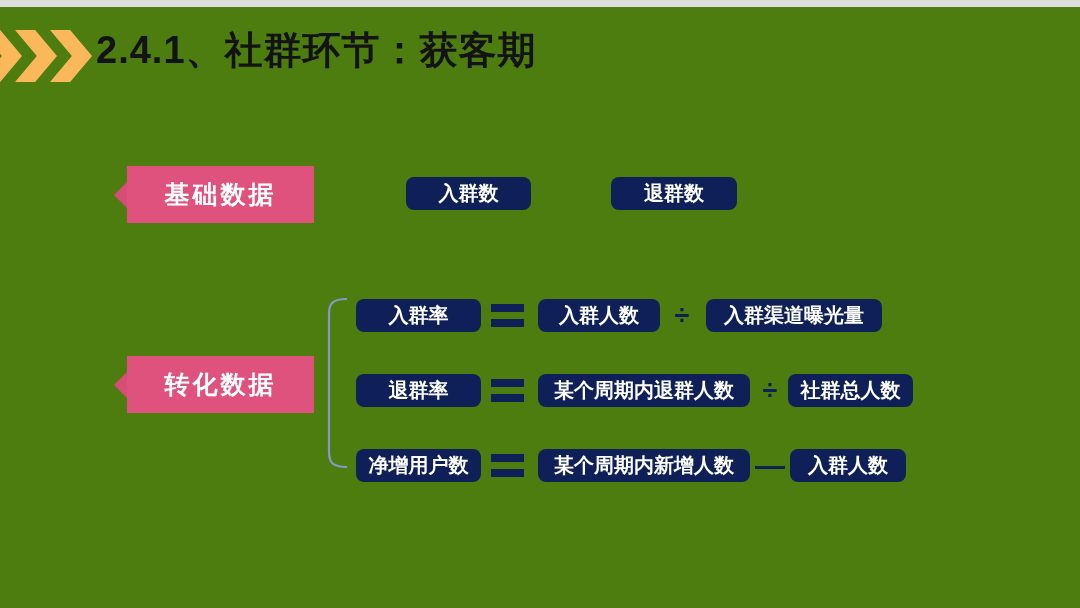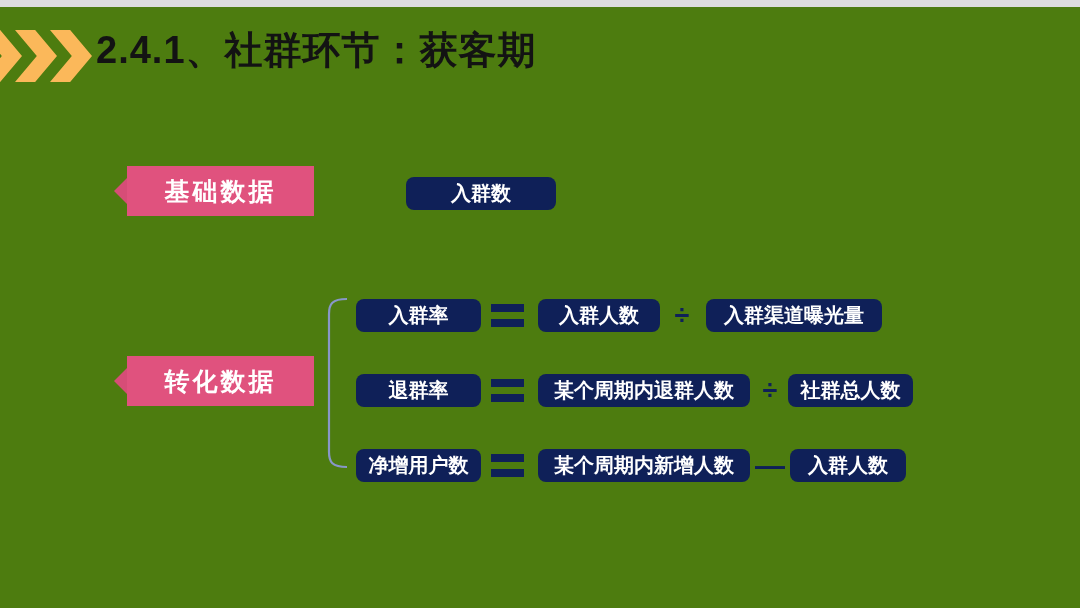--- a/index.html
+++ b/index.html
@@ -23,21 +23,21 @@
     margin-right:-7px;
   }
   .title {
     position:absolute; left:96px; top:18px; margin:0;
     font-size:38px; font-weight:800; color:#131313;
     letter-spacing:1px; white-space:nowrap;
   }
 
   
   .pink-tag {
-    position:absolute; left:127px; width:187px; height:50px;
+    position:absolute; left:127px; width:187px; height:57px;
     background:#e0527e; color:#ffffff;
     font-size:25px; font-weight:600; letter-spacing:3px;
     display:flex; align-items:center; justify-content:center;
   }
   .tag-basic { top:159px; }
   .tag-conv  { top:349px; }
   .notch {
     position:absolute; left:-13px; top:50%; transform:translateY(-50%);
     width:0; height:0;
     border-top:13px solid transparent;
@@ -46,21 +46,21 @@
   }
 
   
   .navy-btn {
     position:absolute; height:33px; box-sizing:border-box;
     background:#0f2058; border-radius:8px;
     color:#ffffff; font-size:20px; font-weight:600;
     display:flex; align-items:center; justify-content:center;
     white-space:nowrap;
   }
-  .btn-join  { left:406px; top:170px; width:150px; }
+  .btn-join  { left:406px; top:170px; width:125px; }
   .btn-leave { left:611px; top:170px; width:126px; }
 
   
   .r1 { top:292px;text-align:right; } .r2 { top:367px; } .r3 { top:442px; }
   .result { left:356px; width:125px; }
 
   .equals {
     position:absolute; left:491px; width:33px; height:33px;
     display:flex; flex-direction:column; justify-content:center; gap:7px;
   }
@@ -95,20 +95,21 @@
     <div class="chev"></div>
     <div class="chev"></div>
   </div>
   <div class="title">2.4.1、社群环节：获客期</div>
 
   <div class="pink-tag tag-basic">
     <span class="notch"></span>
     <span>基础数据</span>
   </div>
   <div class="navy-btn btn-join">入群数</div>
+  <div class="navy-btn btn-leave">退群数</div>
 
   <div class="pink-tag tag-conv">
     <span class="notch"></span>
     <span>转化数据</span>
   </div>
 
   <svg class="bracket" width="30" height="172" viewBox="0 0 30 172">
     <path d="M27 2 C12 2 9 7 9 17 L9 155 C9 165 12 170 27 170" fill="none" stroke="#8897c8" stroke-width="2.2"></path>
   </svg>
 

